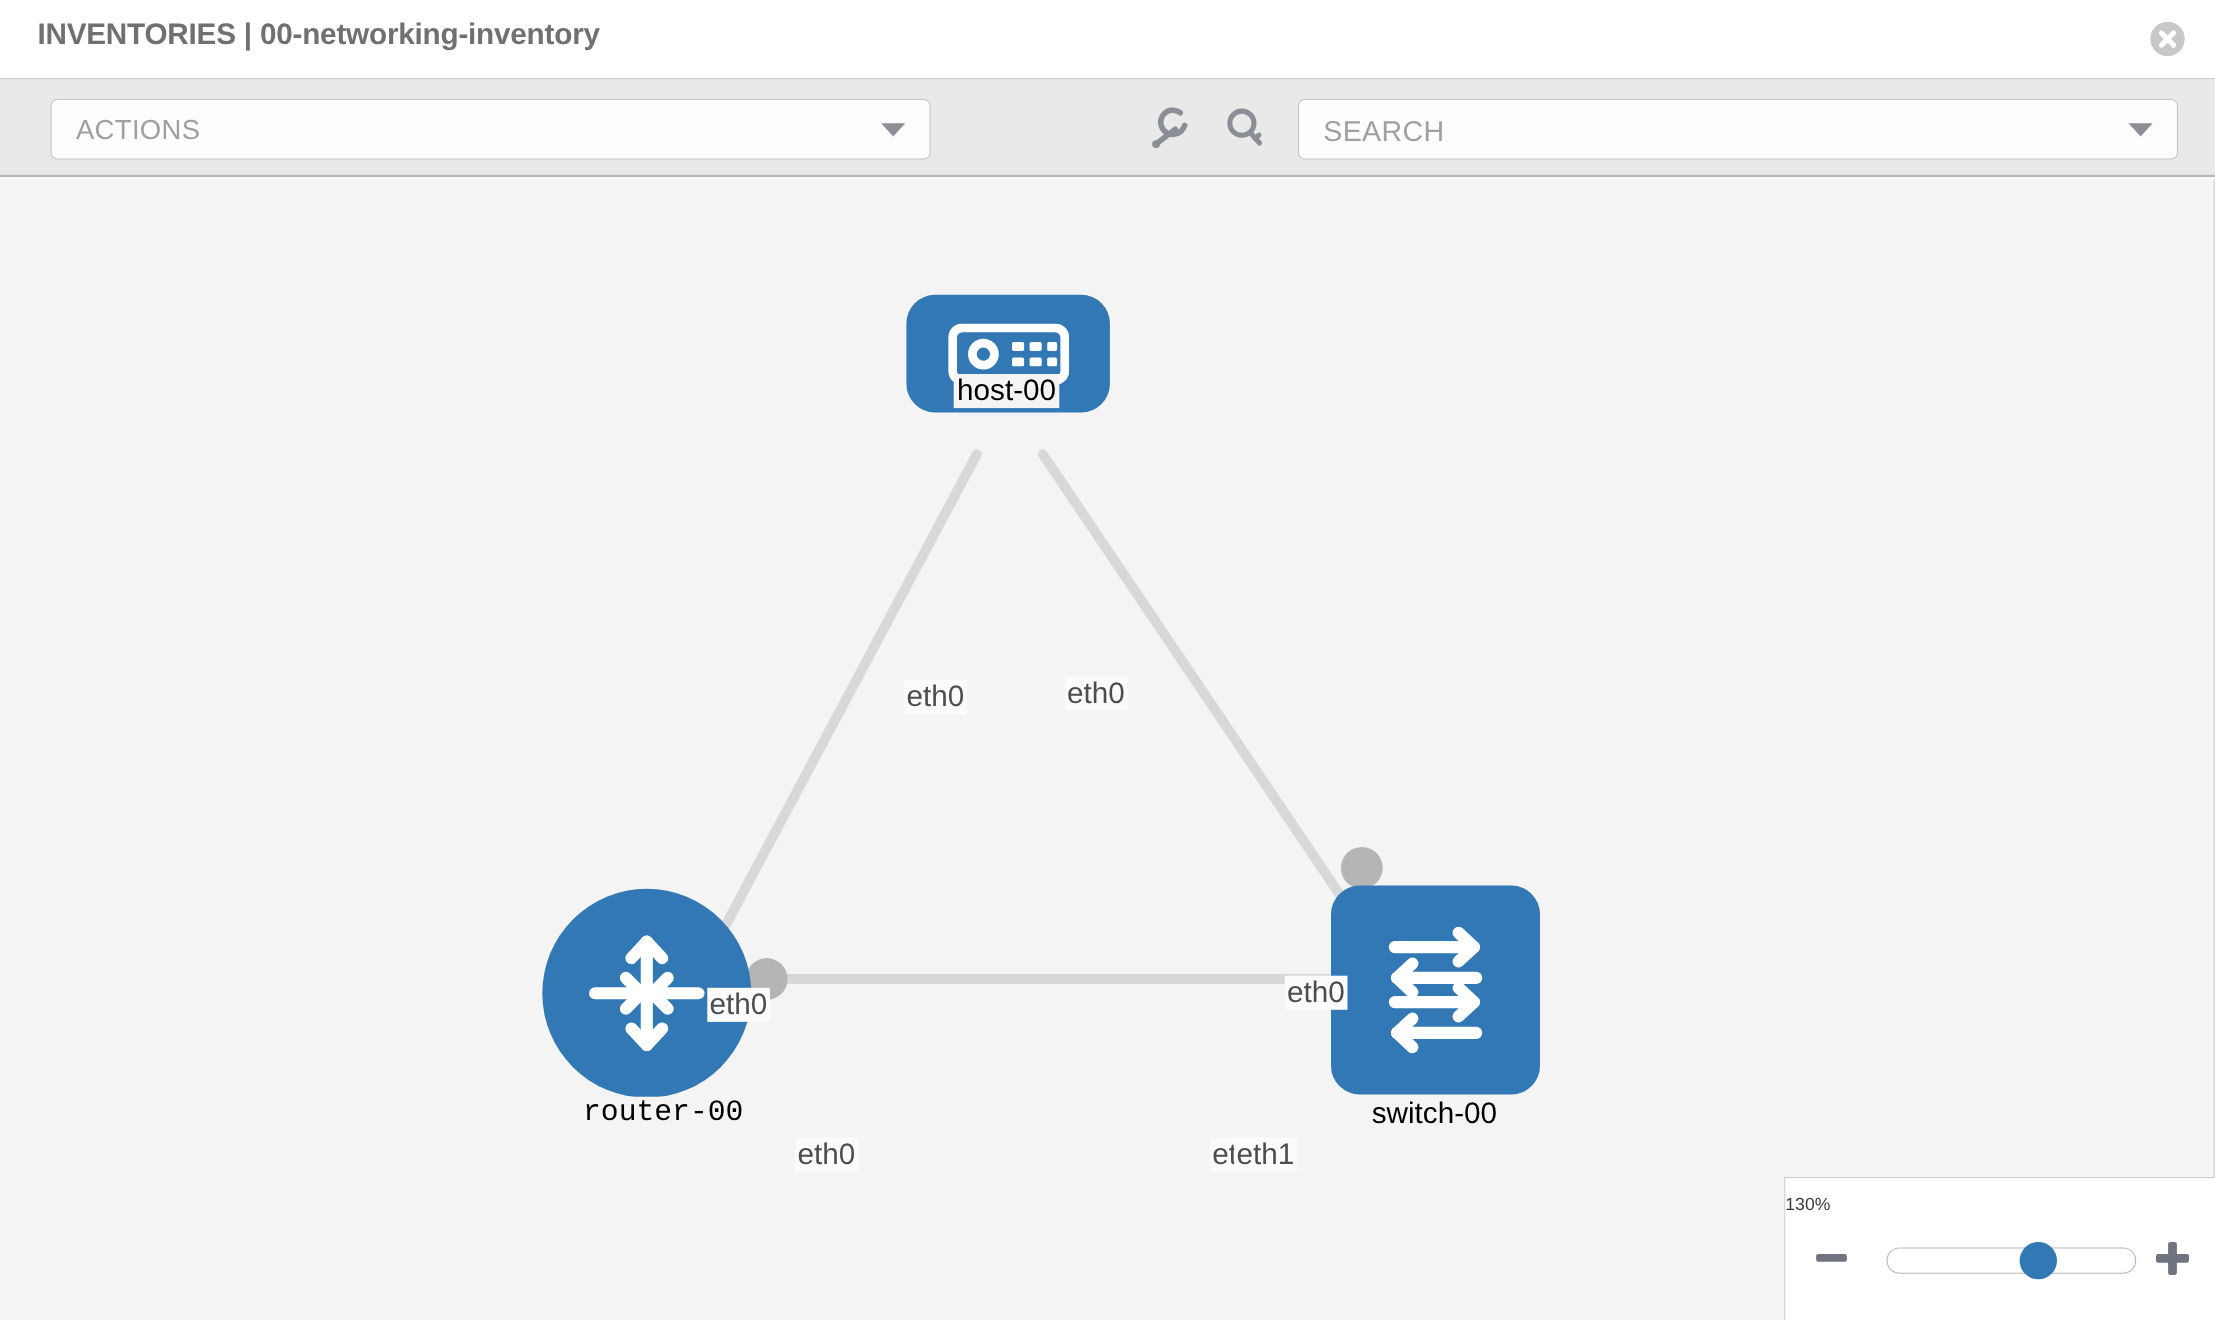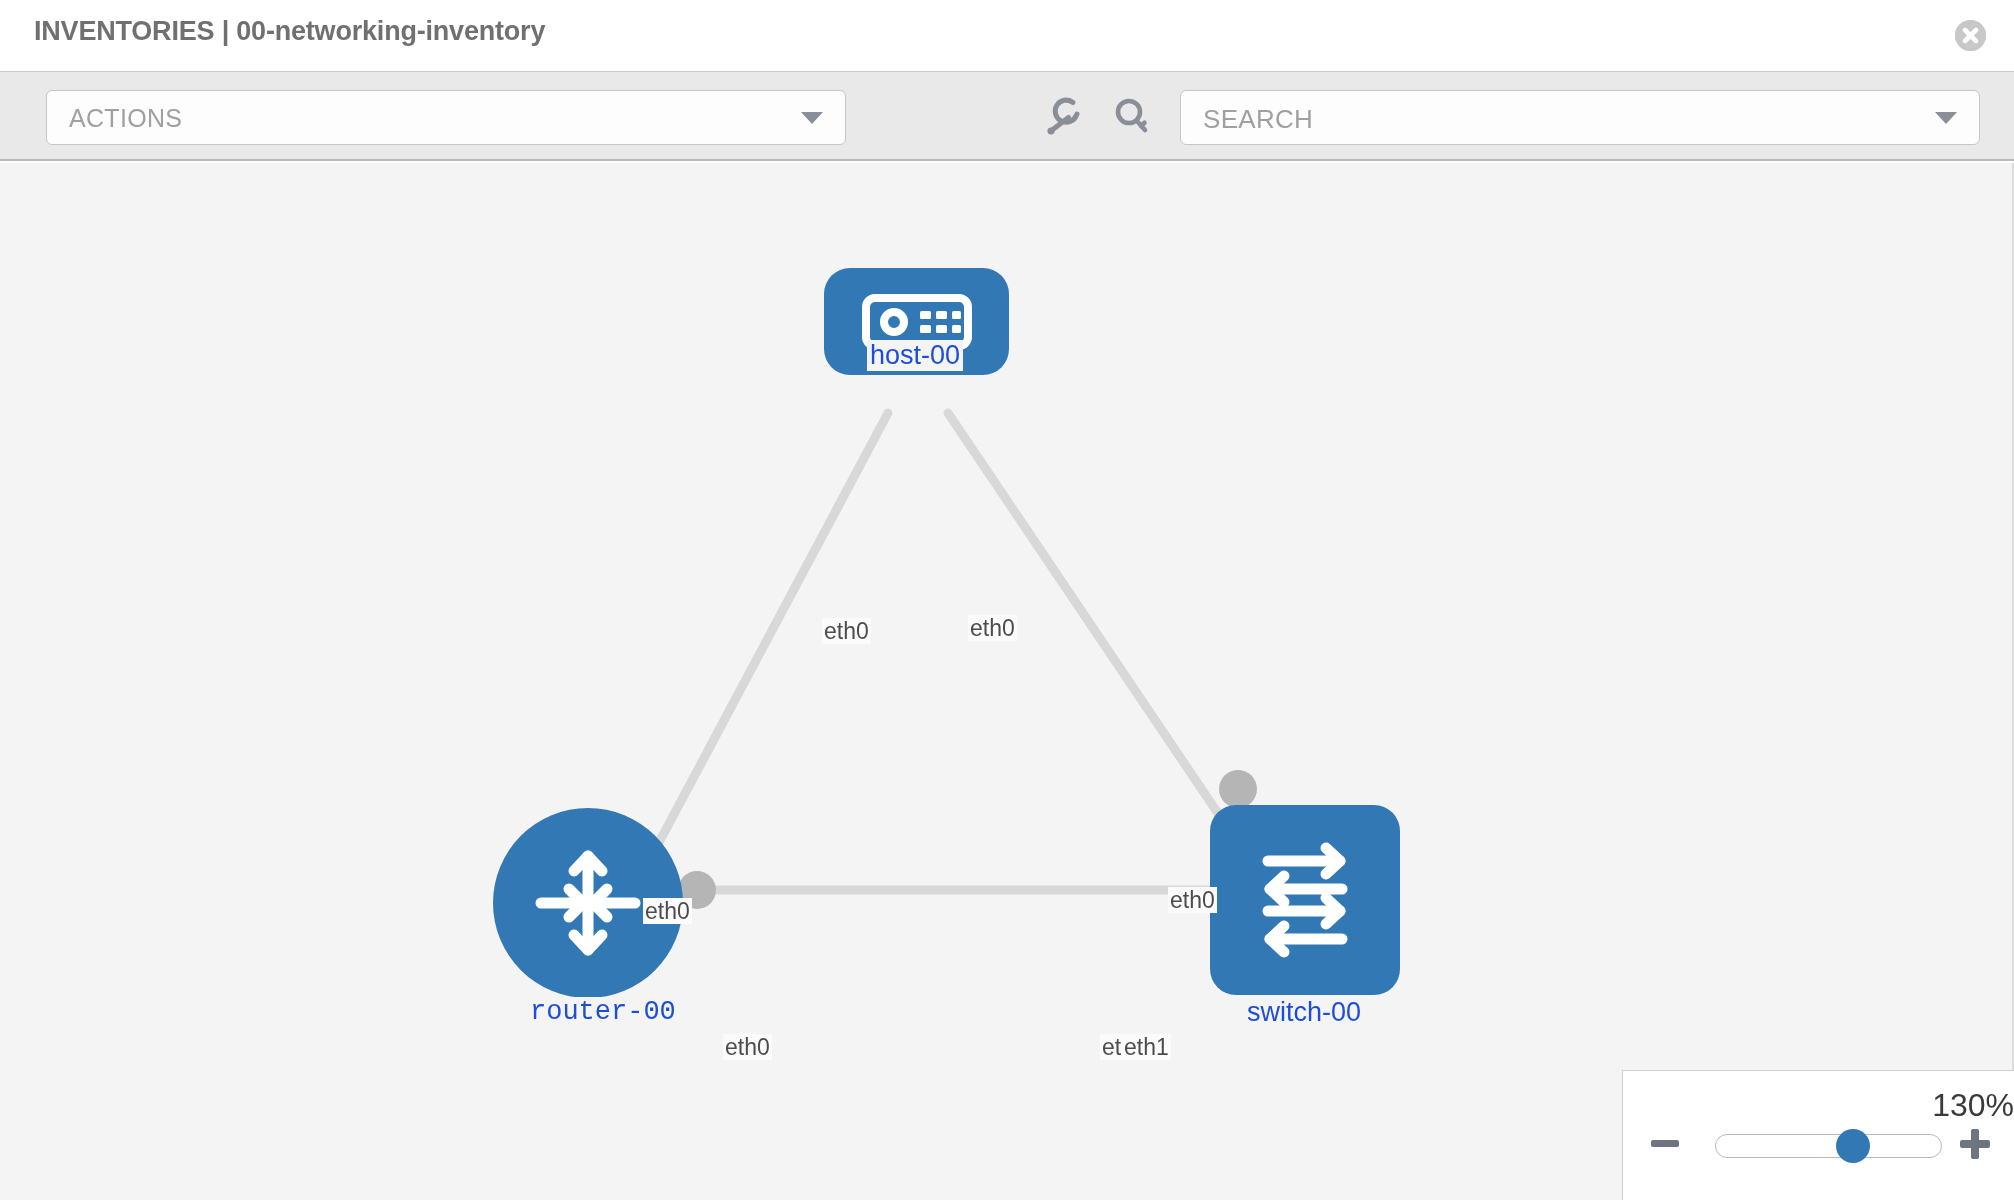--- a/index.html
+++ b/index.html
@@ -91,54 +91,54 @@
     position: absolute; left: 0; top: 0;
     background: #3178b5;
     display: flex; align-items: center; justify-content: center;
     cursor: pointer;
   }
   .node-shape.rounded { border-radius: 26px; }
   .node-shape.circle  { border-radius: 50%; }
 
   .node-label {
     position: absolute;
-    font-size: 27px; color: #1d4ed8;
+    font-size: 27px; color: #000000;
     background: #f4f4f4;
     white-space: nowrap;
     padding: 0 3px;
     text-align: center;
   }
 
   
   .endpoint {
     position: absolute; width: 38px; height: 38px;
     border-radius: 50%; background: #b5b5b5;
   }
 
   
   .if-label {
     position: absolute;
-    font-size: 23px; color: #4d4d4d;
+    font-size: 27px; color: #4d4d4d;
     background: #fbfbfb;
     padding: 0 2px;
     white-space: nowrap;
     line-height: 1.15;
   }
 
   
   .zoom-panel {
     position: absolute; right: 0; bottom: 0;
     width: 392px; height: 130px;
     background: #ffffff;
     border-left: 1px solid #cfcfcf;
     border-top: 1px solid #cfcfcf;
   }
   .zoom-value {
     position: absolute; top: 16px; left: 0; right: 0;
-    text-align: right; font-size: 32px; color: #3a3a3a;
+    text-align: left; font-size: 16px; color: #3a3a3a;
   }
   .zoom-row {
     position: absolute; top: 56px; left: 0; right: 0; height: 42px;
   }
   .zoom-minus {
     position: absolute; left: 28px; top: 13px;
     width: 28px; height: 7px; background: #6e7480; border-radius: 2px;
     cursor: pointer;
   }
   .zoom-plus {

